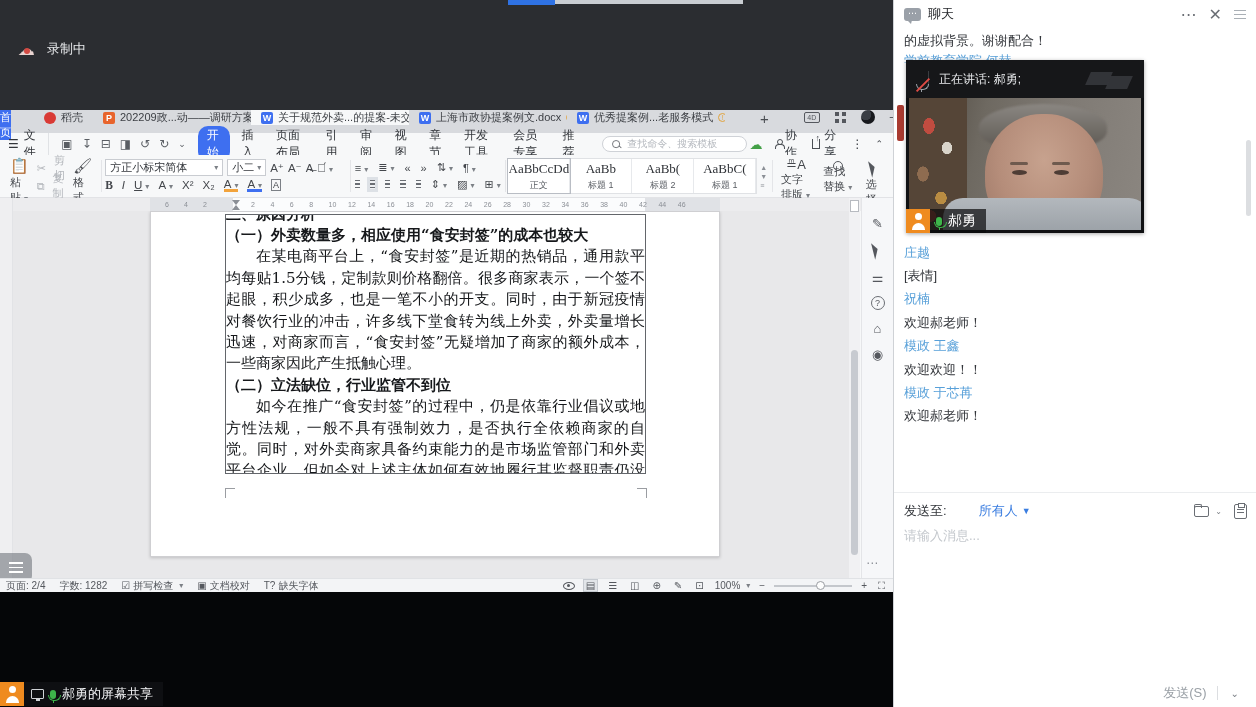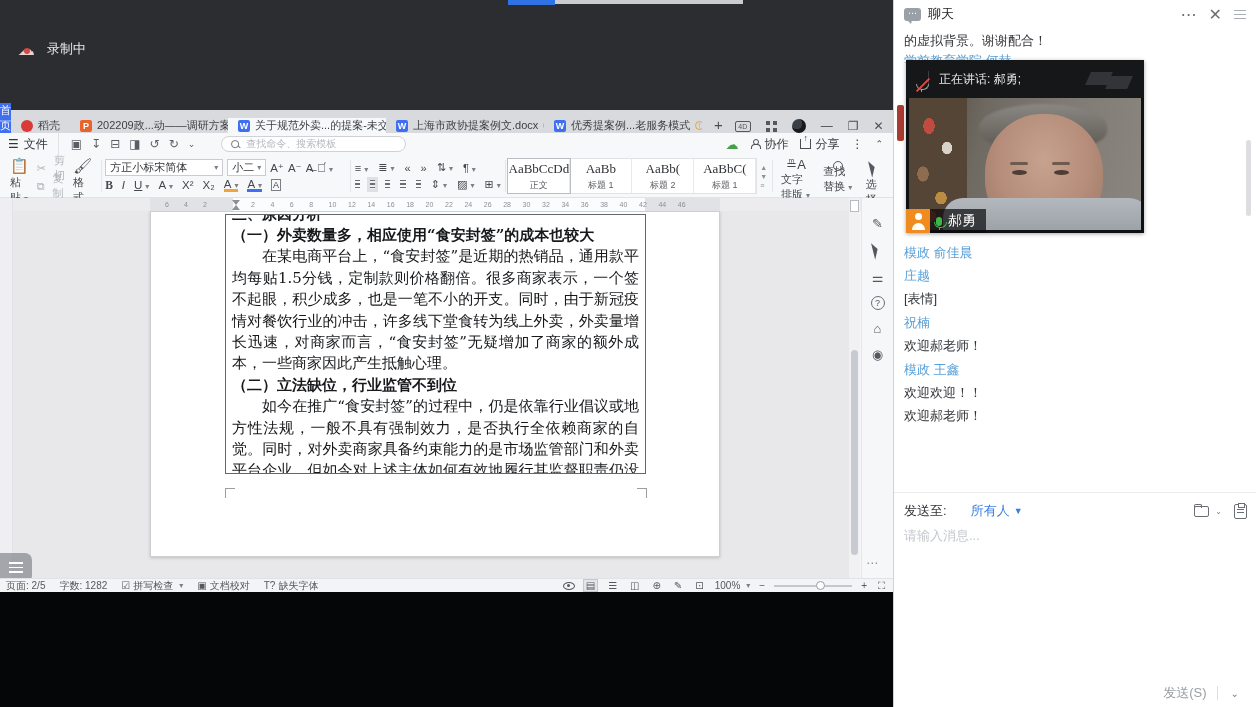--- a/index.html
+++ b/index.html
@@ -13,21 +13,21 @@
   #strip-blue { left:508px; top:0; width:47px; height:5px; background:#2f72e4; }
   #strip-grey { left:555px; top:0; width:188px; height:4px; background:#c9cdd2; }
   #rec { left:18px; top:40px; display:flex; align-items:center; gap:12px; color:#e8eaec; font-size:13px; }
   .cloud { position:relative; font-size:17px; color:#e9d3d0; line-height:1; }
   .cloud::after { content:""; position:absolute; left:6px; top:7px; width:6px; height:6px; border-radius:50%; background:#d24a43; }
 
   
   #wps { left:0; top:110px; width:893px; height:482px; background:#f7f8f9; }
 
   
-  #tabbar { left:0; top:0; width:893px; height:23px; background:#d8dade; display:flex; align-items:flex-end; font-size:11px; color:#3c3f44; }
+  #tabbar { left:0; top:0; width:893px; height:23px; background:#d8dade; display:flex; align-items:flex-start; font-size:11px; color:#3c3f44;gap:23px; }
   .home-tab { width:47px; background:#3e6ff0; color:#fff; display:flex; align-items:center; justify-content:center; }
   .tab { display:flex; align-items:center; gap:5px; padding:0 10px; max-width:158px; white-space:nowrap; overflow:hidden; }
   .tab.active { background:#f7f8f9; }
   .badge { width:12px; height:12px; border-radius:2px; color:#fff; font-size:9px; font-weight:bold; display:inline-flex; align-items:center; justify-content:center; flex:none; }
   .badge.word { background:#3e6ff0; }
   .badge.ppt { background:#e8642c; }
   .badge.docer { background:#d93a35; border-radius:50%; }
   .info-dot { width:9px; height:9px; border:1px solid #e2a33c; border-radius:50%; flex:none; font-size:7px; color:#e2a33c; display:inline-flex; align-items:center; justify-content:center; }
   .tab-add { display:flex; align-items:center; padding:0 12px; font-size:15px; color:#4a4d52; }
   #winctl { margin-left:auto; display:flex; align-items:center; gap:15px; padding-right:10px; color:#4a4d52; }
@@ -92,21 +92,21 @@
   #ruler-page::before { left:0; width:83px; }
   #ruler-page::after { right:0; width:75px; }
   .rnum { position:absolute; top:3px; }
   #indent-marker { position:absolute; left:219px; top:2px; width:0; height:0; border-left:4px solid transparent; border-right:4px solid transparent; border-top:5px solid #8b8f96; }
   #indent-marker::after { content:""; position:absolute; left:-4px; top:0; width:0; height:0; border-left:4px solid transparent; border-right:4px solid transparent; border-bottom:5px solid #8b8f96; }
   #vruler { left:0; top:88px; width:13px; height:380px; background:#efeff1; border-right:1px solid #e2e3e6; }
 
   
   #docarea { left:13px; top:101px; width:836px; height:367px; background:#e8e8ea; overflow:hidden; }
   #page { position:absolute; left:137px; top:0; width:570px; height:346px; background:#fff; border:1px solid #cfcfd2; box-shadow:0 1px 3px rgba(0,0,0,.18); }
-  #textframe { position:absolute; left:74px; top:2px; width:421px; height:260px; border:1px solid #63666b; padding:0 6px; overflow:hidden;
+  #textframe { position:absolute; left:74px; top:2px; width:421px; height:260px; border:1px solid #63666b; padding:0 0; overflow:hidden;
                font-family:"DejaVu Serif","Liberation Serif",serif; font-size:15px; line-height:21.4px; color:#16181b; text-align:justify; }
   .clipwrap { height:10px; overflow:hidden; }
   .clipwrap div { margin-top:-11px; font-weight:bold; }
   #textframe p.subheading { font-weight:bold; }
   #textframe p.body { text-indent:2em; }
   .cmark { position:absolute; width:10px; height:10px; border-top:1px solid #9a9da2; }
   .cmark.l { left:74px; top:276px; border-left:1px solid #9a9da2; }
   .cmark.r { left:486px; top:276px; border-right:1px solid #9a9da2; }
   .caret { position:absolute; left:378px; top:232px; width:1px; height:12px; background:#55585e; }
 
@@ -194,21 +194,21 @@
 
   
   #msg-list { left:10px; top:241px; width:340px; }
   .msg { height:23.4px; font-size:13px; display:flex; align-items:center; }
   .msg.name { color:#58a0d9; }
   .msg.text { color:#33363b; }
 
   #chat-divider { left:0; top:492px; width:363px; height:1px; background:#ebedef; }
   #sendto-row { left:10px; top:502px; width:343px; display:flex; align-items:center; font-size:13px; }
   #sendto-label { color:#33363b; }
-  #sendto-value { color:#3a7de0; margin-left:24px; }
+  #sendto-value { color:#3a7de0; margin-left:32px; }
   #sendto-caret { color:#3a7de0; font-size:9px; margin-left:4px; }
   #sendto-icons { margin-left:auto; display:flex; align-items:center; gap:12px; color:#6a6e74; }
   .folder { width:15px; height:11px; border:1px solid #6a6e74; border-radius:2px; position:relative; }
   .folder::before { content:""; position:absolute; left:-1px; top:-3px; width:6px; height:3px; border:1px solid #6a6e74; border-bottom:none; border-radius:2px 2px 0 0; }
   .clip { width:13px; height:15px; border:1px solid #6a6e74; border-radius:2px; position:relative; }
   .clip::before { content:""; position:absolute; left:3px; top:-2px; width:5px; height:3px; background:#fff; border:1px solid #6a6e74; }
   .clip::after { content:""; position:absolute; left:2px; top:4px; width:7px; height:5px; background:repeating-linear-gradient(to bottom,#6a6e74 0 1px,transparent 1px 3px); }
   #chat-input { left:10px; top:527px; font-size:13px; color:#c4c8cd; }
   #send-row { left:0; top:684px; width:363px; display:flex; align-items:center; justify-content:flex-end; gap:10px; padding-right:18px; font-size:13px; color:#9aa0a6; }
   #send-sep { width:1px; height:14px; background:#dcdee1; }
@@ -272,20 +272,32 @@
       </div>
       <div class="qicons">
         <span>▣</span>
         <span>↧</span>
         <span>⊟</span>
         <span>◨</span>
         <span>↺</span>
         <span>↻</span>
         <span style="font-size:9px">⌄</span>
       </div>
+      <span id="menu-items" style="display:flex;gap:2px">
+          <span class="menu-item active">开始</span>
+          <span class="menu-item">插入</span>
+          <span class="menu-item">页面布局</span>
+          <span class="menu-item">引用</span>
+          <span class="menu-item">审阅</span>
+          <span class="menu-item">视图</span>
+          <span class="menu-item">章节</span>
+          <span class="menu-item">开发工具</span>
+          <span class="menu-item">会员专享</span>
+          <span class="menu-item">推荐</span>
+        </span>
       <div id="cmd-search">
         <span class="mag" style="transform:scale(.8)"></span>
         <span>查找命令、搜索模板</span>
       </div>
       <div id="menubar-right">
         <span class="cloud-sync">☁</span>
         <span style="display:flex;align-items:center;gap:4px">
           <span class="mini-person"></span>
           <span>协作</span>
         </span>
@@ -438,21 +450,21 @@
       <span>⌂</span>
       <span>◉</span>
     </div>
     <span class="abs" id="rail-more">⋯</span>
 
     <div class="abs" id="float-nav">
       <span class="nav-lines"></span>
     </div>
 
     <div class="abs" id="statusbar">
-      <span class="sb-item">页面: 2/5</span>
+      <span class="sb-item">页面: 2/4</span>
       <span class="sb-item">字数: 1282</span>
       <span class="sb-item">
           <span>☑</span>
           <span>拼写检查</span>
           <span class="dd">▾</span>
         </span>
       <span class="sb-item">
           <span>▣</span>
           <span>文档校对</span>
         </span>
@@ -475,20 +487,28 @@
         <span>−</span>
         <span class="ztrack">
             <span class="zknob"></span>
           </span>
         <span>+</span>
         <span class="view-ic">⛶</span>
       </span>
     </div>
   </div>
 
+  <div class="abs" id="share-tag">
+    <span class="person-badge"></span>
+    <span class="label">
+      <span class="monitor"></span>
+      <span class="mic green"></span>
+      <span>郝勇的屏幕共享</span>
+    </span>
+  </div>
 
   <div class="abs" id="chat">
     <div class="abs" id="chat-header">
       <span class="bubble">⋯</span>
       <span id="chat-title">聊天</span>
       <span id="chat-hdr-right">
         <span>⋯</span>
         <span>✕</span>
         <span class="hamb"></span>
       </span>
@@ -524,27 +544,27 @@
         <span class="tag">
           <span class="mic green"></span>
           <span>郝勇</span>
         </span>
       </div>
     </div>
 
     <span class="abs" id="chat-scroll-thumb"></span>
 
     <div class="abs" id="msg-list">
-        <div class="msg name">模政 俞佳晨</div>
         <div class="msg name">庄越</div>
         <div class="msg text">[表情]</div>
         <div class="msg name">祝楠</div>
         <div class="msg text">欢迎郝老师！</div>
         <div class="msg name">模政 王鑫</div>
         <div class="msg text">欢迎欢迎！！</div>
+        <div class="msg name">模政 于芯苒</div>
         <div class="msg text">欢迎郝老师！</div>
       </div>
 
     <div class="abs" id="chat-divider"></div>
     <div class="abs" id="sendto-row">
       <span id="sendto-label">发送至:</span>
       <span id="sendto-value">所有人</span>
       <span id="sendto-caret">▼</span>
       <span id="sendto-icons">
         <span style="display:flex;align-items:center;gap:3px">

